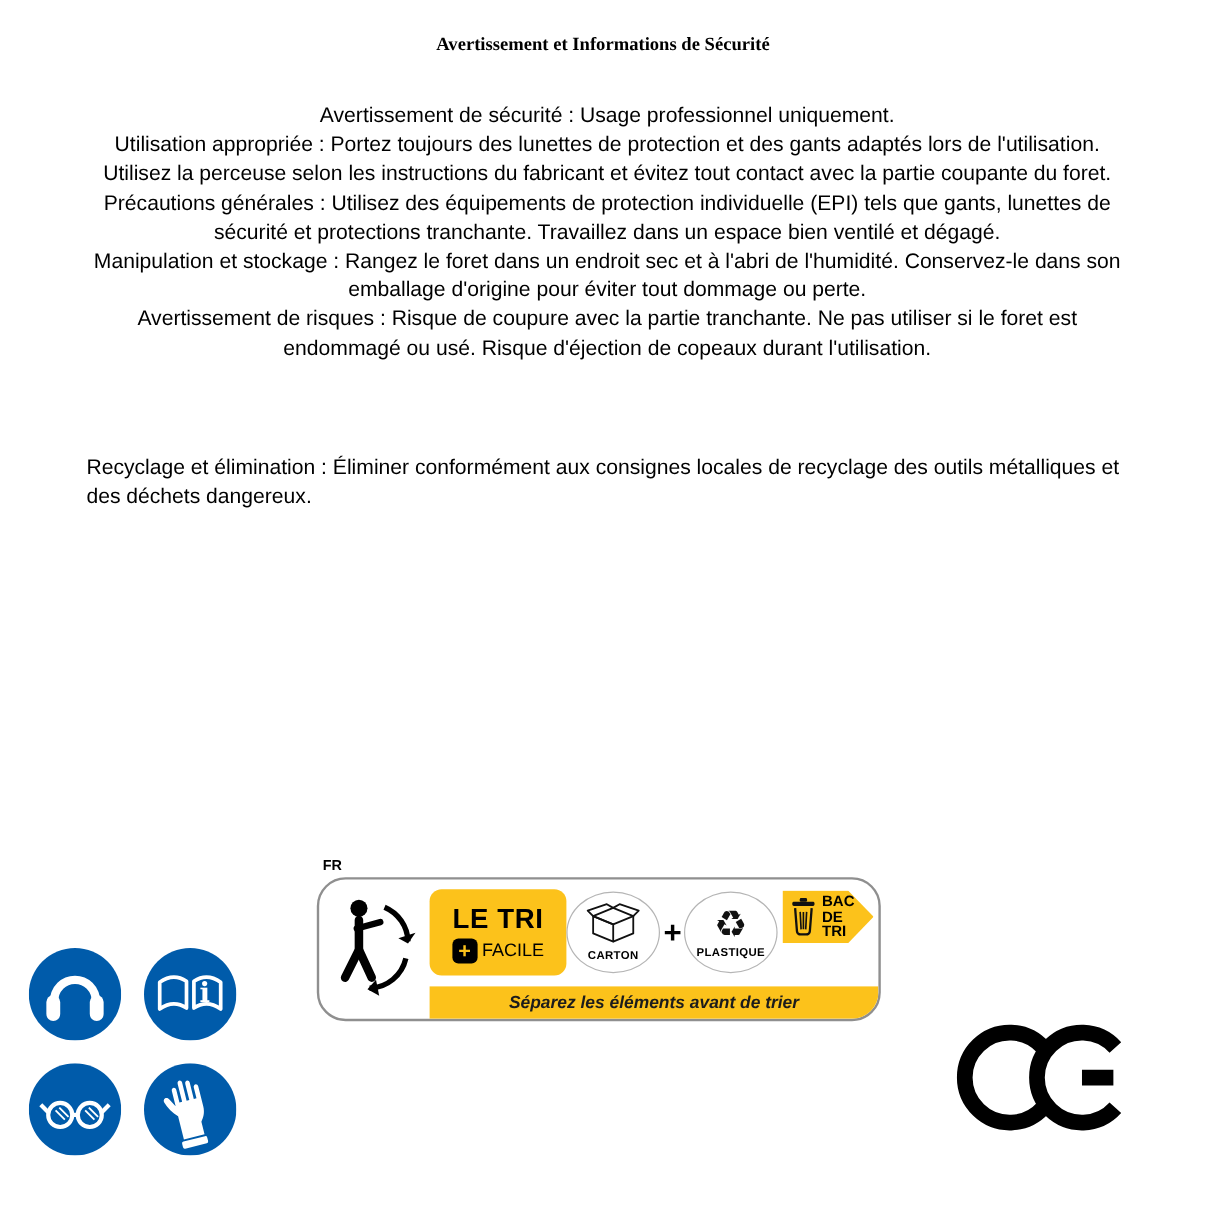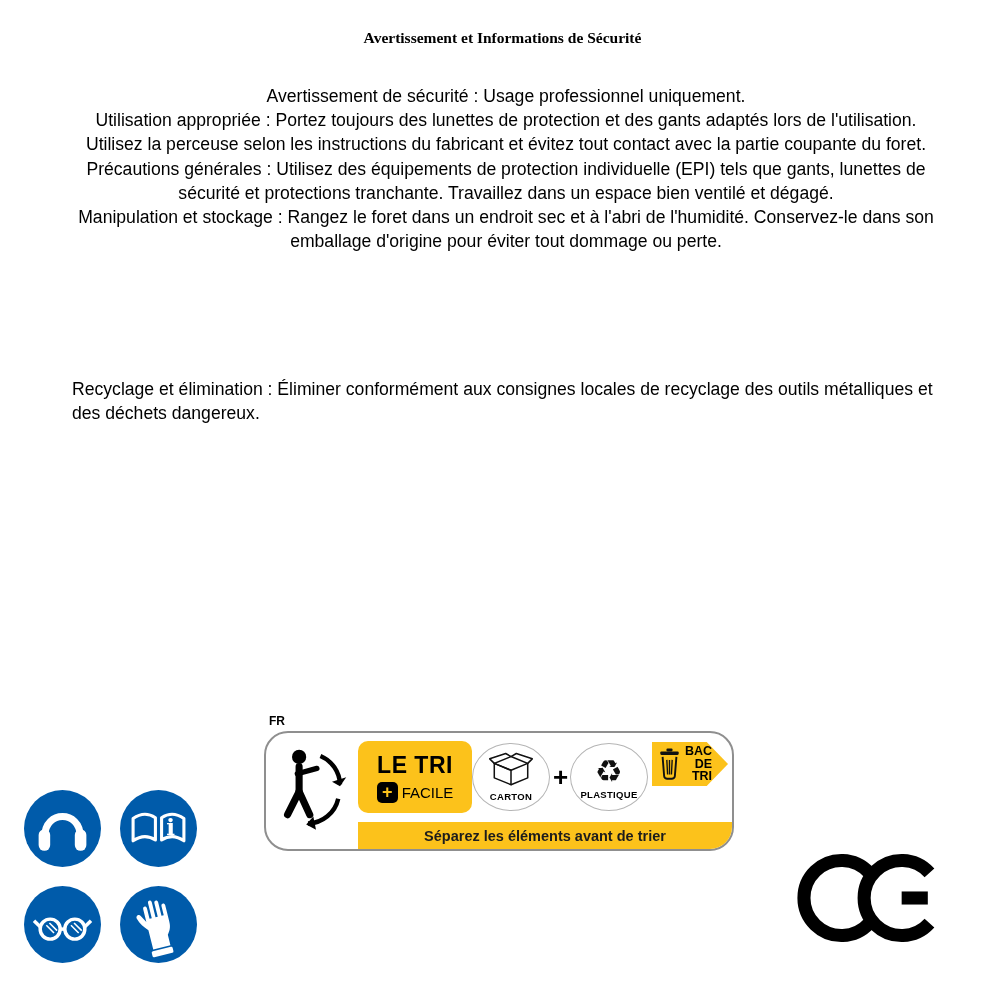--- a/index.html
+++ b/index.html
@@ -20,21 +20,21 @@
   
   .icon-grid { position:absolute; left:24px; top:790px; display:grid;
                grid-template-columns:77px 77px; gap:19px; }
   .icon-grid svg { width:77px; height:77px; display:block; }
   .ic-bg { fill:var(--icon-blue, #005BAA); }
 
   
   .sorting { position:absolute; left:264px; top:714px; width:470px; }
   .fr-label { font-weight:700; font-size:12px; margin:0 0 3px 5px; }
   .tri-box { position:relative; height:120px; background:#fff;
-             border:2px solid #8f8f8f; border-radius:24px; overflow:hidden;text-align:right; }
+             border:2px solid #8f8f8f; border-radius:24px; overflow:hidden; }
   .triman-svg { position:absolute; left:10px; top:10px; width:80px; height:98px; }
   .tri-pill { position:absolute; left:92px; top:8px; width:114px; height:72px;
               background:var(--tri-yellow, #FCC21B); border-radius:10px;
               display:flex; flex-direction:column; align-items:center;
               justify-content:center; gap:3px; }
   .tri-pill .line1 { font-weight:700; font-size:23px; letter-spacing:0.5px; }
   .tri-pill .line2 { display:flex; align-items:center; gap:4px; }
   .plus-box { width:21px; height:21px; background:#000; color:var(--tri-yellow, #FCC21B);
               border-radius:5px; display:flex; align-items:center; justify-content:center;
               font-weight:700; font-size:18px; line-height:1; }
@@ -48,21 +48,21 @@
   .material .label { font-size:9.5px; font-weight:700; letter-spacing:0.3px; }
   .plus-sep { position:absolute; left:287px; top:29px; font-size:26px; font-weight:700; }
   .recycle-glyph { font-family:"DejaVu Sans", sans-serif; font-size:31px; line-height:33px; color:#111; }
   .bac { position:absolute; left:386px; top:9px; width:76px; height:44px;
          background:var(--tri-yellow, #FCC21B);
          clip-path:polygon(0 0, 72% 0, 100% 50%, 72% 100%, 0 100%);
          display:flex; align-items:center; gap:4px; padding-left:6px; }
   .bac-text { font-weight:700; font-size:12.5px; line-height:12.5px; white-space:pre-line; }
   .tagline { position:absolute; left:92px; right:0; bottom:0; height:27px;
              background:var(--tri-yellow, #FCC21B); display:flex; align-items:center;
-             justify-content:center; font-weight:700;
+             justify-content:center; font-style:italic; font-weight:700;
              font-size:14.5px; color:#1c1c1c; }
 
   
   .address { position:absolute; top:872px; left:252px; width:500px; text-align:center;
              font-weight:700; font-size:15.5px; line-height:23px; }
 
   
   .ce { position:absolute; left:797px; top:848px; width:150px; height:100px; }
 </style>
 </head>
@@ -70,20 +70,21 @@
 
 <div class="page">
 
   <h1 class="title">Avertissement et Informations de Sécurité</h1>
 
   <div class="text-block first">
     <p>Avertissement de sécurité : Usage professionnel uniquement.</p>
     <p>Utilisation appropriée : Portez toujours des lunettes de protection et des gants adaptés lors de l'utilisation. Utilisez la perceuse selon les instructions du fabricant et évitez tout contact avec la partie coupante du foret.</p>
     <p>Précautions générales : Utilisez des équipements de protection individuelle (EPI) tels que gants, lunettes de sécurité et protections tranchante. Travaillez dans un espace bien ventilé et dégagé.</p>
     <p>Manipulation et stockage : Rangez le foret dans un endroit sec et à l'abri de l'humidité. Conservez-le dans son emballage d'origine pour éviter tout dommage ou perte.</p>
+    <p>Avertissement de risques : Risque de coupure avec la partie tranchante. Ne pas utiliser si le foret est endommagé ou usé. Risque d'éjection de copeaux durant l'utilisation.</p>
   </div>
 
   <div class="text-block second">
     <p>Recyclage et élimination : Éliminer conformément aux consignes locales de recyclage des outils métalliques et des déchets dangereux.</p>
   </div>
 
   <div class="icon-grid">
     <svg viewBox="0 0 100 100">
       <circle class="ic-bg" cx="50" cy="50" r="50"></circle>
       <path d="M27 60 C27 26 73 26 73 60" fill="none" stroke="#fff" stroke-width="9"></path>

